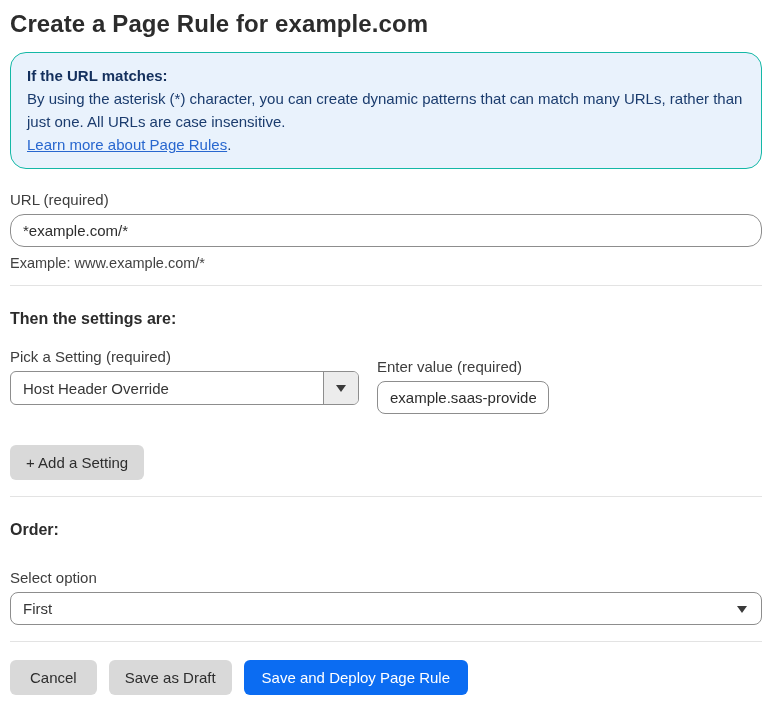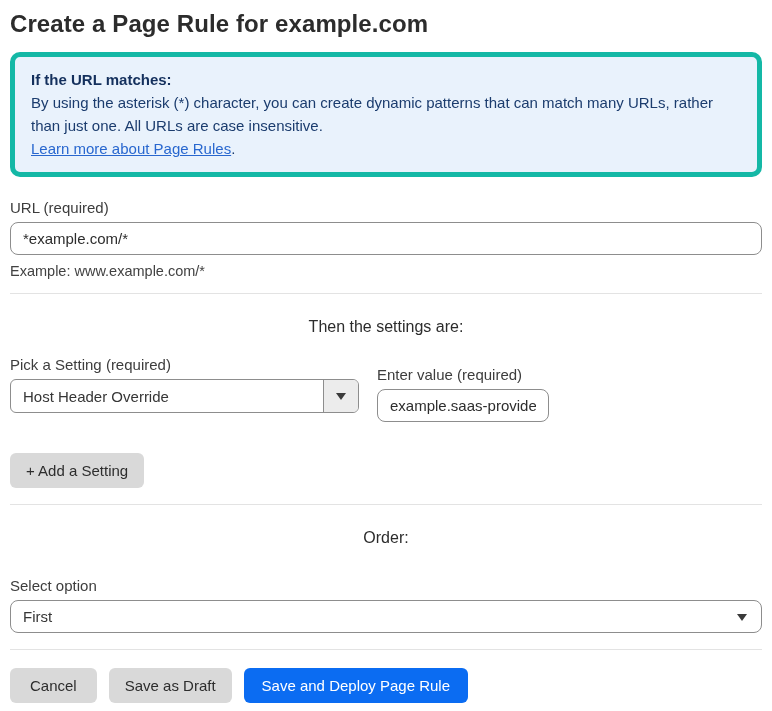--- a/index.html
+++ b/index.html
@@ -16,22 +16,22 @@
     font-size: 24px;
     font-weight: bold;
     color: #2c2c2c;
     letter-spacing: 0.1px;
     margin-bottom: 14px;
   }
 
   
   .info-box {
     background: #e9f2fc;
-    border: 5px solid #14b8a6;
-    border-radius: 10px;
+    border: 1px solid #14b8a6;
+    border-radius: 16px;
     padding: 11px 16px 12px 16px;
     font-size: 15px;
     line-height: 23px;
     color: #1b3c6e;
     margin-bottom: 22px;
   }
   .info-box .info-heading { font-weight: bold; color: #14305d; }
   .info-box a.info-link {
     color: #2867cf;
     text-decoration: underline;
@@ -42,45 +42,44 @@
   .field-label {
     font-size: 15px;
     color: #3d3d3d;
     margin-bottom: 6px;
   }
   .text-input {
     display: block;
     width: 100%;
     height: 33px;
     border: 1px solid #8d8d8d;
-    border-radius: 8px;
+    border-radius: 14px;
     padding: 0 12px;
     font-family: "Liberation Sans", sans-serif;
     font-size: 15px;
     color: #2d2d2d;
     background: #ffffff;
     outline: none;
   }
   .helper-text {
     font-size: 14.5px;
     color: #424242;
     margin-top: 8px;
   }
   .divider {
     border: none;
     border-top: 1px solid #e3e3e3;
     margin: 14px 0 0 0;
   }
 
   .section-heading {
     font-size: 16px;
-    font-weight: normal;
+    font-weight: bold;
     color: #2c2c2c;
     margin: 24px 0 0 0;
-    text-align: center;
   }
 
   
   .settings-row { display: flex; margin-top: 20px; }
   .setting-col { width: 349px; }
   .value-col { margin-left: 18px; padding-top: 10px; }
 
   .select-box {
     display: flex;
     align-items: stretch;

